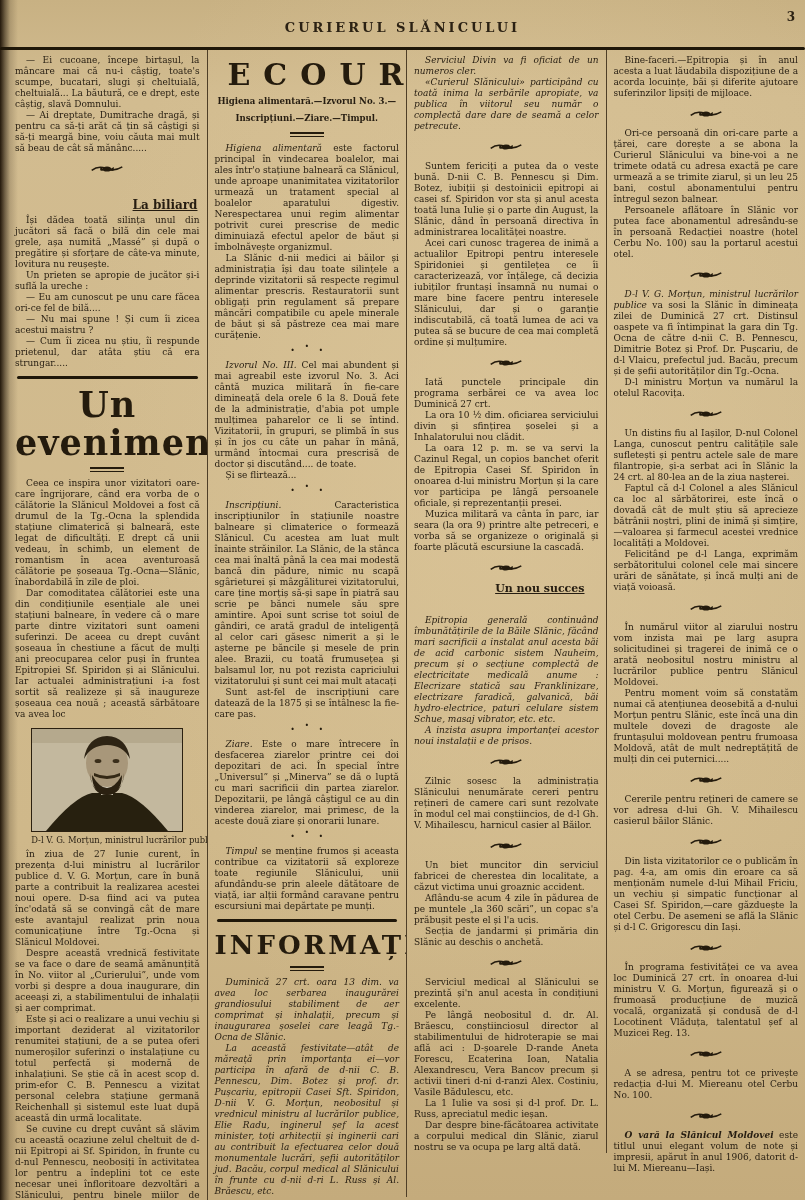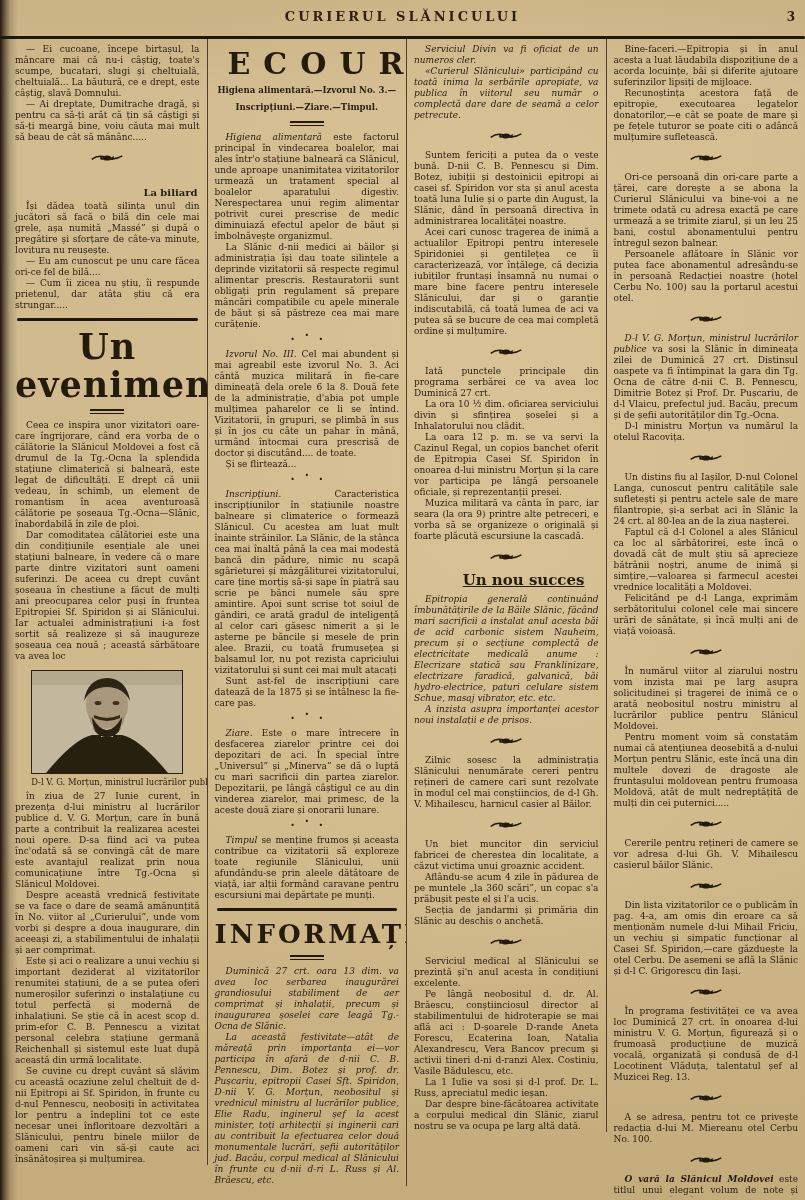--- a/index.html
+++ b/index.html
@@ -6,21 +6,21 @@
   body{
     width:805px;height:1200px;overflow:hidden;position:relative;
     font-family:"DejaVu Serif", serif;color:#261d11;
     background:
       radial-gradient(ellipse at 62% 38%, rgba(224,202,158,.55) 0%, rgba(0,0,0,0) 60%),
       linear-gradient(90deg, #23180b 0px, rgba(35,24,11,.55) 5px, rgba(35,24,11,.18) 10px, rgba(35,24,11,0) 18px),
       linear-gradient(180deg, #c8b183 0%, #d2bc90 8%, #cfb88a 70%, #c4ab7c 100%);
   }
   .page{position:absolute;inset:0;}
   
-  .masthead{position:relative;height:30px;padding-top:9px;}
+  .masthead{position:relative;height:30px;padding-top:20px;}
   .masthead-title{
     text-align:center;font-size:13px;font-weight:bold;letter-spacing:3px;
     color:#2b2113;
   }
   .masthead-page-number{position:absolute;right:10px;top:10px;font-size:12px;font-weight:bold;color:#2b2113;}
   .masthead-rule{position:absolute;left:0;right:0;bottom:0;height:3px;background:#1f1709;border-radius:2px;}
   
   .content{display:flex;align-items:flex-start;height:1158px;padding-left:8px;overflow:hidden;}
   .col{flex:1 1 0;padding:5px 7px 0 7px;overflow:hidden;}
   .col.sep{border-right:1px solid #4e3e26;}
@@ -28,22 +28,22 @@
   .para{margin:0;font-size:9px;line-height:11px;text-align:justify;text-indent:11px;}
   .para.italic{font-style:italic;}
   .lead{font-style:italic;}
   .lead.bold{font-style:normal;font-weight:normal;}
   .lead.bold-italic{font-weight:bold;font-style:italic;}
   .headline{margin:6px 0 2px 0;font-size:35px;line-height:38px;font-weight:bold;letter-spacing:1px;text-align:center;color:#241b0d;}
   .big-header{margin:4px 0 2px 0;text-align:center;font-weight:bold;color:#241b0d;font-size:26px;line-height:32px;letter-spacing:3px;}
   .big-header.wide{font-size:30px;letter-spacing:13px;text-indent:13px;}
   .subtitle{margin:2px 0 0 0;text-align:center;font-size:8.6px;line-height:17px;font-weight:bold;}
   .divider-short{width:34px;margin:5px auto 6px auto;border-top:2px solid #241b0d;border-bottom:1px solid #241b0d;height:2px;}
-  .heading-right{margin:20px 2px 3px 0;text-align:right;font-size:10px;font-weight:bold;}
-  .center-head{margin:3px 14px 5px 0;text-align:right;font-size:15px;font-weight:bold;text-decoration:underline;}
+  .heading-right{margin:20px 2px 3px 0;text-align:right;font-size:12px;font-weight:bold;text-decoration:underline;}
+  .center-head{margin:3px 14px 20px 0;text-align:right;font-size:11px;font-weight:bold;text-decoration:underline;}
   .rule{height:3px;background:#1f1709;margin:7px 2px;border-radius:2px;}
   .asterism{text-align:center;margin:5px 0;line-height:9px;font-size:12px;font-weight:bold;color:#241b0d;}
   .asterism span{margin:0 5px;display:inline-block;}
   .asterism .up{position:relative;top:-4px;}
   .fleuron{text-align:center;margin:5px 0;color:#241b0d;}
   .fleuron svg{width:34px;height:10px;}
   
   .photo-figure{margin:8px auto 4px auto;width:152px;}
   .photo-frame{border:1px solid #2b2010;background:#c7bda6;box-shadow:inset 0 0 8px rgba(60,45,20,.45);}
   .photo-frame svg{display:block;width:150px;height:102px;}
@@ -63,21 +63,23 @@
         <p class="para"><span>— Ei cucoane, începe birtașul, la mâncare mai că nu-i câștig, toate's scumpe, bucatari, slugi și cheltuială, cheltuială... La băutură, ce e drept, este câștig, slavă Domnului.</span></p>
         <p class="para"><span>— Ai dreptate, Dumitrache dragă, și pentru ca să-ți arăt că țin să câștigi și să-ți meargă bine, voiu căuta mai mult să beau de cât să mănânc.....</span></p>
         <div class="fleuron"><svg viewBox="0 0 40 11">
             <path d="M2 7 Q10 1 19 5 Q28 9 38 3" stroke="#241b0d" stroke-width="1.8" fill="none"></path>
             <ellipse cx="20" cy="5.5" rx="5" ry="3" fill="#241b0d"></ellipse>
             <path d="M12 3 Q16 6 20 5 Q16 9 12 7 Z" fill="#241b0d"></path>
             <path d="M28 3 Q24 6 20 5 Q24 9 28 7 Z" fill="#241b0d"></path>
           </svg></div>
         <div class="heading-right">La biliard</div>
         <p class="para"><span>Își dădea toată silința unul din jucători să facă o bilă din cele mai grele, așa numită „Massé” și după o pregătire și sforțare de câte-va minute, lovitura nu reușește.</span></p>
+        <p class="para"><span>Un prieten se apropie de jucător și-i suflă la ureche :</span></p>
         <p class="para"><span>— Eu am cunoscut pe unu care făcea ori-ce fel de bilă....</span></p>
+        <p class="para"><span>— Nu mai spune ! Și cum îi zicea acestui maistru ?</span></p>
         <p class="para"><span>— Cum îi zicea nu știu, îi respunde prietenul, dar atâta știu că era strungar.....</span></p>
         <div class="rule"></div>
         <h1 class="headline">Un eveniment</h1>
         <div class="divider-short"></div>
         <p class="para"><span>Ceea ce inspira unor vizitatori oare-care îngrijorare, când era vorba de o călătorie la Slănicul Moldovei a fost că drumul de la Tg.-Ocna la splendida stațiune climaterică și balneară, este legat de dificultăți. E drept că unii vedeau, în schimb, un element de romantism în acea aventuroasă călătorie pe șoseaua Tg.-Ocna—Slănic, înabordabilă în zile de ploi.</span></p>
         <p class="para"><span>Dar comoditatea călătoriei este una din condițiunile esențiale ale unei stațiuni balneare, în vedere că o mare parte dintre vizitatori sunt oameni suferinzi. De aceea cu drept cuvânt șoseaua în chestiune a făcut de mulți ani preocuparea celor puși în fruntea Epitropiei Sf. Spiridon și ai Slănicului. Iar actualei administrațiuni i-a fost sortit să realizeze și să inaugureze șoseaua cea nouă ; această sărbătoare va avea loc</span></p>
         <figure class="photo-figure">
           <div class="photo-frame">
             <svg viewBox="0 0 150 102" preserveAspectRatio="none">
               <rect width="150" height="102" fill="#c3b89e"></rect>
@@ -174,21 +176,20 @@
             <path d="M12 3 Q16 6 20 5 Q16 9 12 7 Z" fill="#241b0d"></path>
             <path d="M28 3 Q24 6 20 5 Q24 9 28 7 Z" fill="#241b0d"></path>
           </svg></div>
         <p class="para"><span>Serviciul medical al Slănicului se prezintă și'n anul acesta în condițiuni excelente.</span></p>
         <p class="para"><span>Pe lângă neobositul d. dr. Al. Brăescu, conștiinciosul director al stabilimentului de hidroterapie se mai află aci : D-șoarele D-rande Aneta Forescu, Ecaterina Ioan, Natalia Alexandrescu, Vera Bancov precum și activii tineri d-ni d-ranzi Alex. Costiniu, Vasile Bădulescu, etc.</span></p>
         <p class="para"><span>La 1 Iulie va sosi și d-l prof. Dr. L. Russ, apreciatul medic ieșan.</span></p>
         <p class="para"><span>Dar despre bine-făcătoarea activitate a corpului medical din Slănic, ziarul nostru se va ocupa pe larg altă dată.</span></p>
       </div>
     <div class="col">
         <p class="para"><span class="lead bold">Bine-faceri.</span><span>—Epitropia și în anul acesta a luat lăudabila dispozițiune de a acorda locuințe, băi și diferite ajutoare suferinzilor lipsiți de mijloace.</span></p>
-        <p class="para"><span>Recunoștința acestora față de epitropie, executoarea legatelor donatorilor,—e cât se poate de mare și pe fețele tuturor se poate citi o adâncă mulțumire sufletească.</span></p>
         <div class="fleuron"><svg viewBox="0 0 40 11">
             <path d="M2 7 Q10 1 19 5 Q28 9 38 3" stroke="#241b0d" stroke-width="1.8" fill="none"></path>
             <ellipse cx="20" cy="5.5" rx="5" ry="3" fill="#241b0d"></ellipse>
             <path d="M12 3 Q16 6 20 5 Q16 9 12 7 Z" fill="#241b0d"></path>
             <path d="M28 3 Q24 6 20 5 Q24 9 28 7 Z" fill="#241b0d"></path>
           </svg></div>
         <p class="para"><span>Ori-ce persoană din ori-care parte a țărei, care dorește a se abona la Curierul Slănicului va bine-voi a ne trimete odată cu adresa exactă pe care urmează a se trimite ziarul, și un leu 25 bani, costul abonamentului pentru întregul sezon balnear.</span></p>
         <p class="para"><span>Persoanele aflătoare în Slănic vor putea face abonamentul adresându-se în persoană Redacției noastre (hotel Cerbu No. 100) sau la portarul acestui otel.</span></p>
         <div class="fleuron"><svg viewBox="0 0 40 11">
             <path d="M2 7 Q10 1 19 5 Q28 9 38 3" stroke="#241b0d" stroke-width="1.8" fill="none"></path>
@@ -198,21 +199,21 @@
           </svg></div>
         <p class="para"><span class="lead ">D-l V. G. Morțun, ministrul lucrărilor publice</span><span> va sosi la Slănic în dimineața zilei de Duminică 27 crt. Distinsul oaspete va fi întimpinat la gara din Tg. Ocna de către d-nii C. B. Pennescu, Dimitrie Botez și Prof. Dr. Pușcariu, de d-l Vlaicu, prefectul jud. Bacău, precum și de șefii autorităților din Tg.-Ocna.</span></p>
         <p class="para"><span>D-l ministru Morțun va numărul la otelul Racovița.</span></p>
         <div class="fleuron"><svg viewBox="0 0 40 11">
             <path d="M2 7 Q10 1 19 5 Q28 9 38 3" stroke="#241b0d" stroke-width="1.8" fill="none"></path>
             <ellipse cx="20" cy="5.5" rx="5" ry="3" fill="#241b0d"></ellipse>
             <path d="M12 3 Q16 6 20 5 Q16 9 12 7 Z" fill="#241b0d"></path>
             <path d="M28 3 Q24 6 20 5 Q24 9 28 7 Z" fill="#241b0d"></path>
           </svg></div>
         <p class="para"><span>Un distins fiu al Iașilor, D-nul Colonel Langa, cunoscut pentru calitățile sale sufletești și pentru actele sale de mare filantropie, și-a serbat aci în Slănic la 24 crt. al 80-lea an de la ziua nașterei.</span></p>
-        <p class="para"><span>Faptul că d-l Colonel a ales Slănicul ca loc al sărbătorirei, este încă o dovadă cât de mult știu să aprecieze bătrânii noștri, anume de inimă și simțire,—valoarea și farmecul acestei vrednice localități a Moldovei.</span></p>
+        <p class="para"><span>Faptul că d-l Colonel a ales Slănicul ca loc al sărbătorirei, este încă o dovadă cât de mult știu să aprecieze bătrânii noștri, plini de inimă și simțire,—valoarea și farmecul acestei vrednice localități a Moldovei.</span></p>
         <p class="para"><span>Felicitând pe d-l Langa, exprimăm serbătoritului colonel cele mai sincere urări de sănătate, și încă mulți ani de viață voioasă.</span></p>
         <div class="fleuron"><svg viewBox="0 0 40 11">
             <path d="M2 7 Q10 1 19 5 Q28 9 38 3" stroke="#241b0d" stroke-width="1.8" fill="none"></path>
             <ellipse cx="20" cy="5.5" rx="5" ry="3" fill="#241b0d"></ellipse>
             <path d="M12 3 Q16 6 20 5 Q16 9 12 7 Z" fill="#241b0d"></path>
             <path d="M28 3 Q24 6 20 5 Q24 9 28 7 Z" fill="#241b0d"></path>
           </svg></div>
         <p class="para"><span>În numărul viitor al ziarului nostru vom inzista mai pe larg asupra solicitudinei și tragerei de inimă ce o arată neobositul nostru ministru al lucrărilor publice pentru Slănicul Moldovei.</span></p>
         <p class="para"><span>Pentru moment voim să constatăm numai că atențiunea deosebită a d-nului Morțun pentru Slănic, este încă una din multele dovezi de dragoste ale fruntașului moldovean pentru frumoasa Moldovă, atât de mult nedreptățită de mulți din cei puternici.....</span></p>
         <div class="fleuron"><svg viewBox="0 0 40 11">

